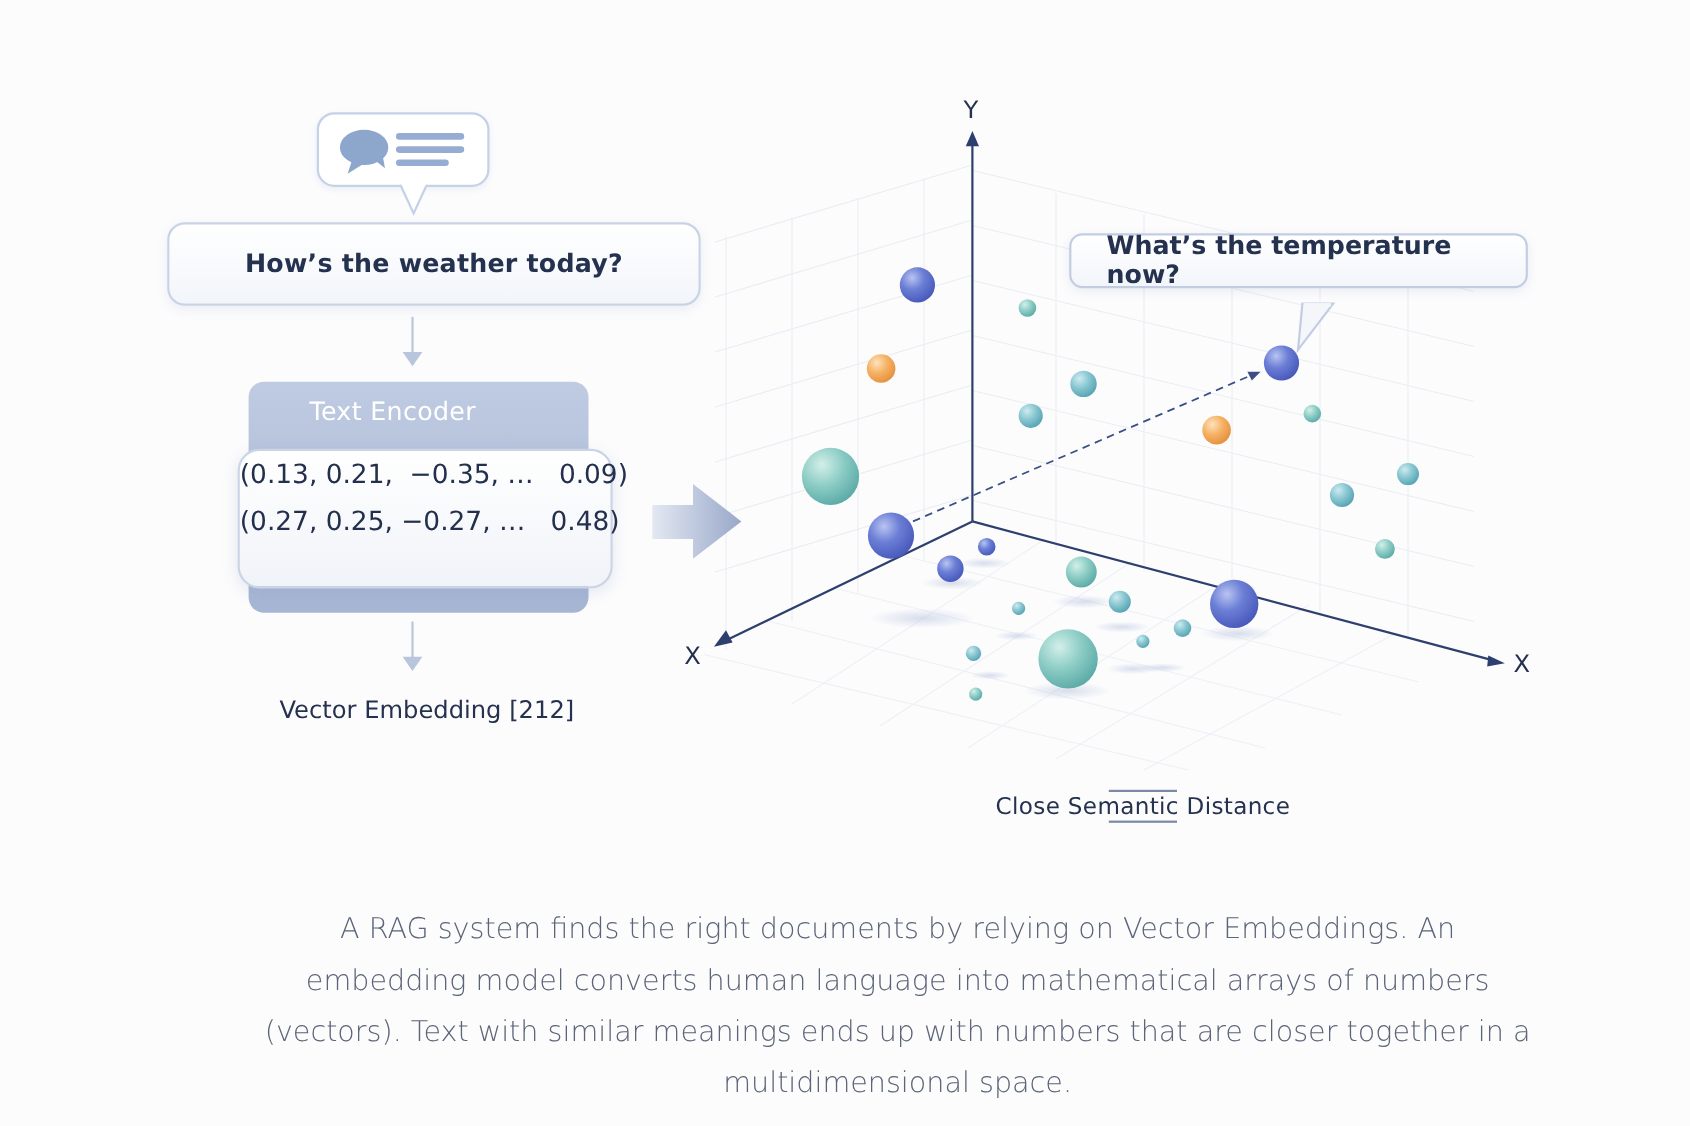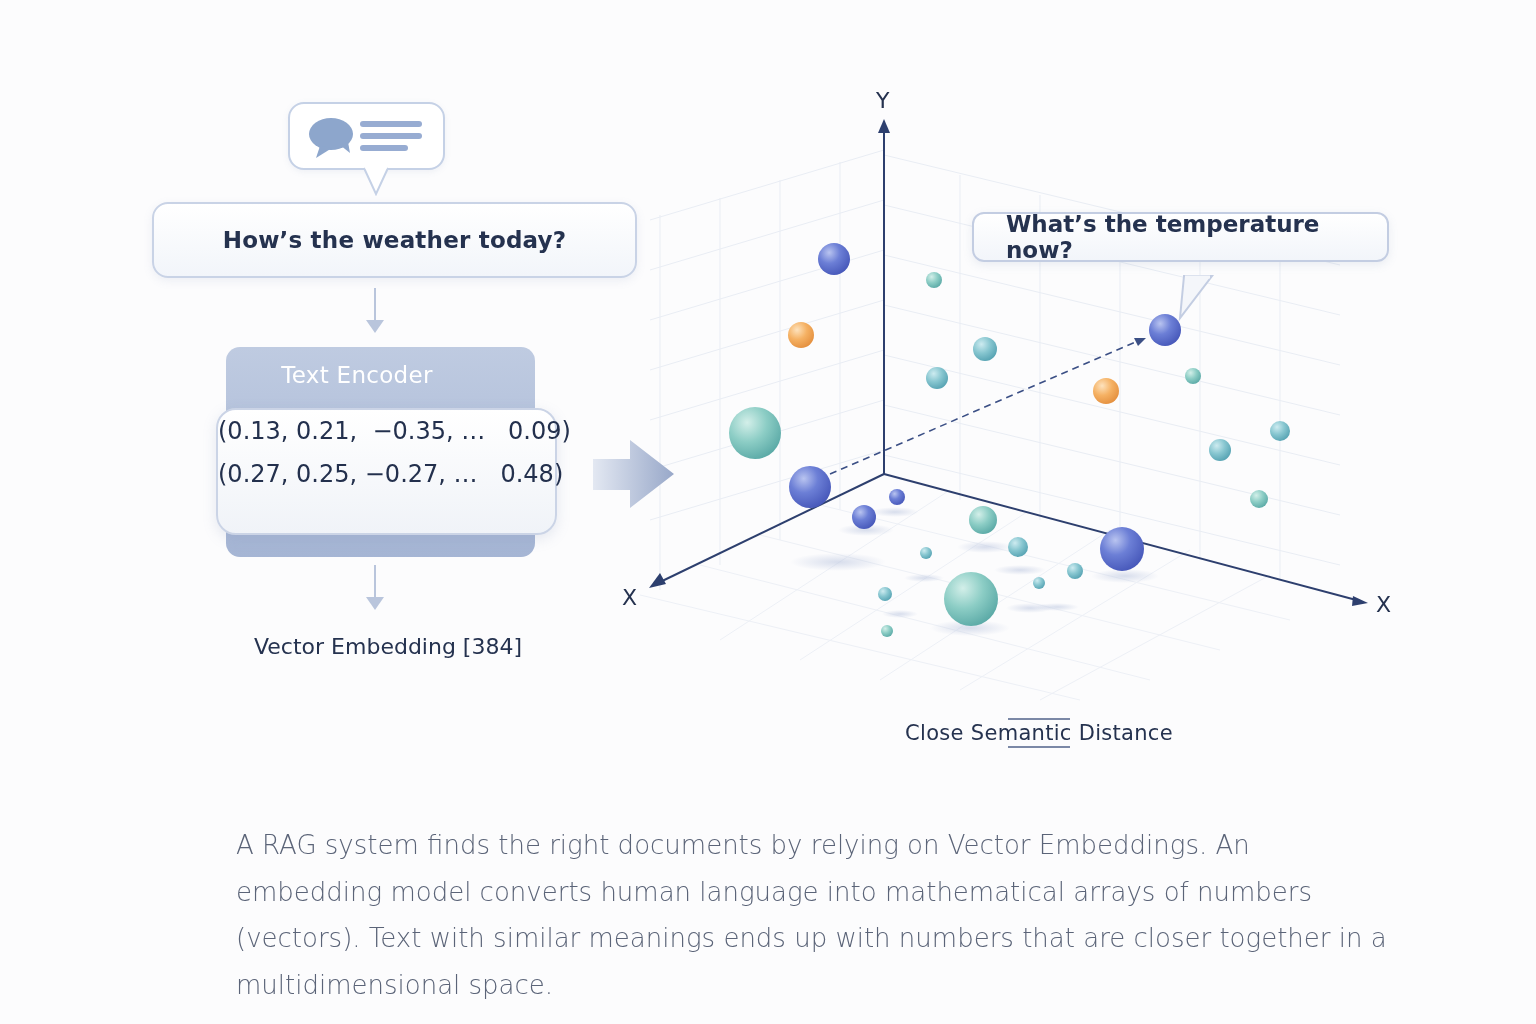--- a/index.html
+++ b/index.html
@@ -73,20 +73,21 @@
     display: flex; align-items: center; justify-content: space-between; flex-direction: column;
   }
   .distance-line { width: 62px; height: 2px; background: #7b88a6; }
   .distance-text { font-size: 21px; color: #25324f; letter-spacing: 0.3px; }
 
   
   .description {
     left: 236px; top: 822px; width: 1160px;
     font-size: 26px; line-height: 46.5px; color: #5b6478;
     font-weight: 300;
+    text-align: center;
   }
 </style>
 </head>
 <body>
 
 <svg class="abs plot-svg" viewBox="0 0 1536 1024">
   <defs>
     <radialGradient id="g-blue" cx="35%" cy="30%" r="75%">
       <stop offset="0%" stop-color="#b9c4f0"></stop>
       <stop offset="45%" stop-color="#6c7fd6"></stop>
@@ -221,21 +222,21 @@
 <div class="abs query-box">How’s the weather today?</div>
 
 <div class="abs encoder-back"></div>
 <div class="abs encoder-title">Text Encoder</div>
 
 <div class="abs vector-box">
   <div class="vector-row">(0.13, 0.21,  −0.35, …   0.09)</div>
   <div class="vector-row">(0.27, 0.25, −0.27, …   0.48)</div>
 </div>
 
-<div class="abs embed-label">Vector Embedding [384]</div>
+<div class="abs embed-label">Vector Embedding [212]</div>
 
 <div class="abs answer-box">What’s the temperature now?</div>
 
 <div class="abs distance-label">
   <div class="distance-line"></div>
   <div class="distance-text">Close Semantic Distance</div>
   <div class="distance-line"></div>
 </div>
 
 <p class="abs description">A RAG system finds the right documents by relying on Vector Embeddings. An embedding model converts human language into mathematical arrays of numbers (vectors). Text with similar meanings ends up with numbers that are closer together in a multidimensional space.</p>

